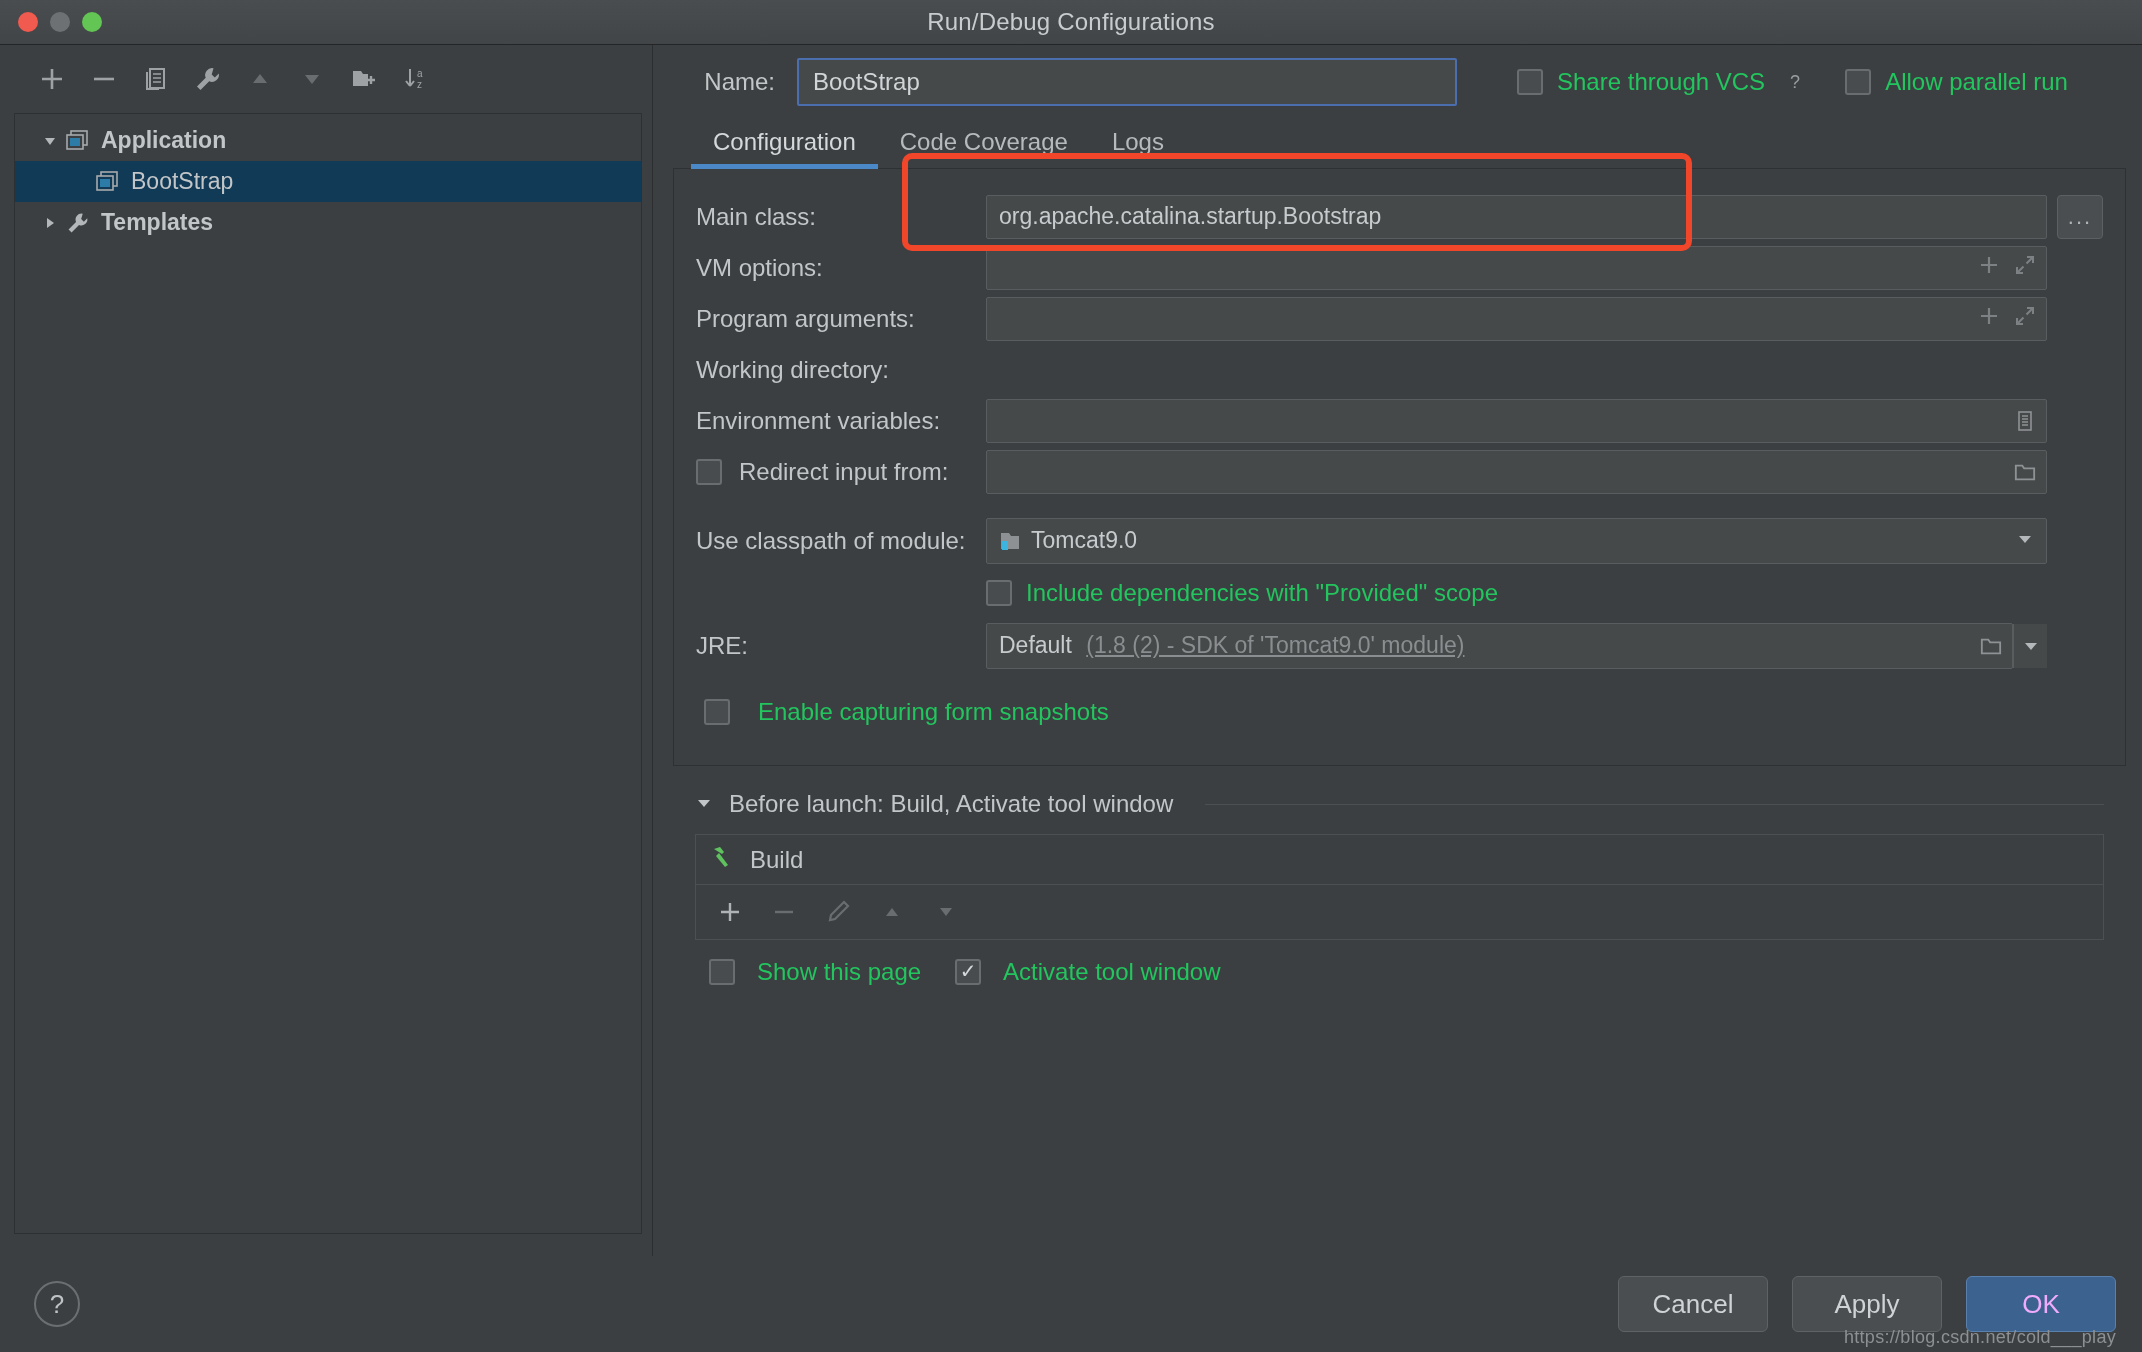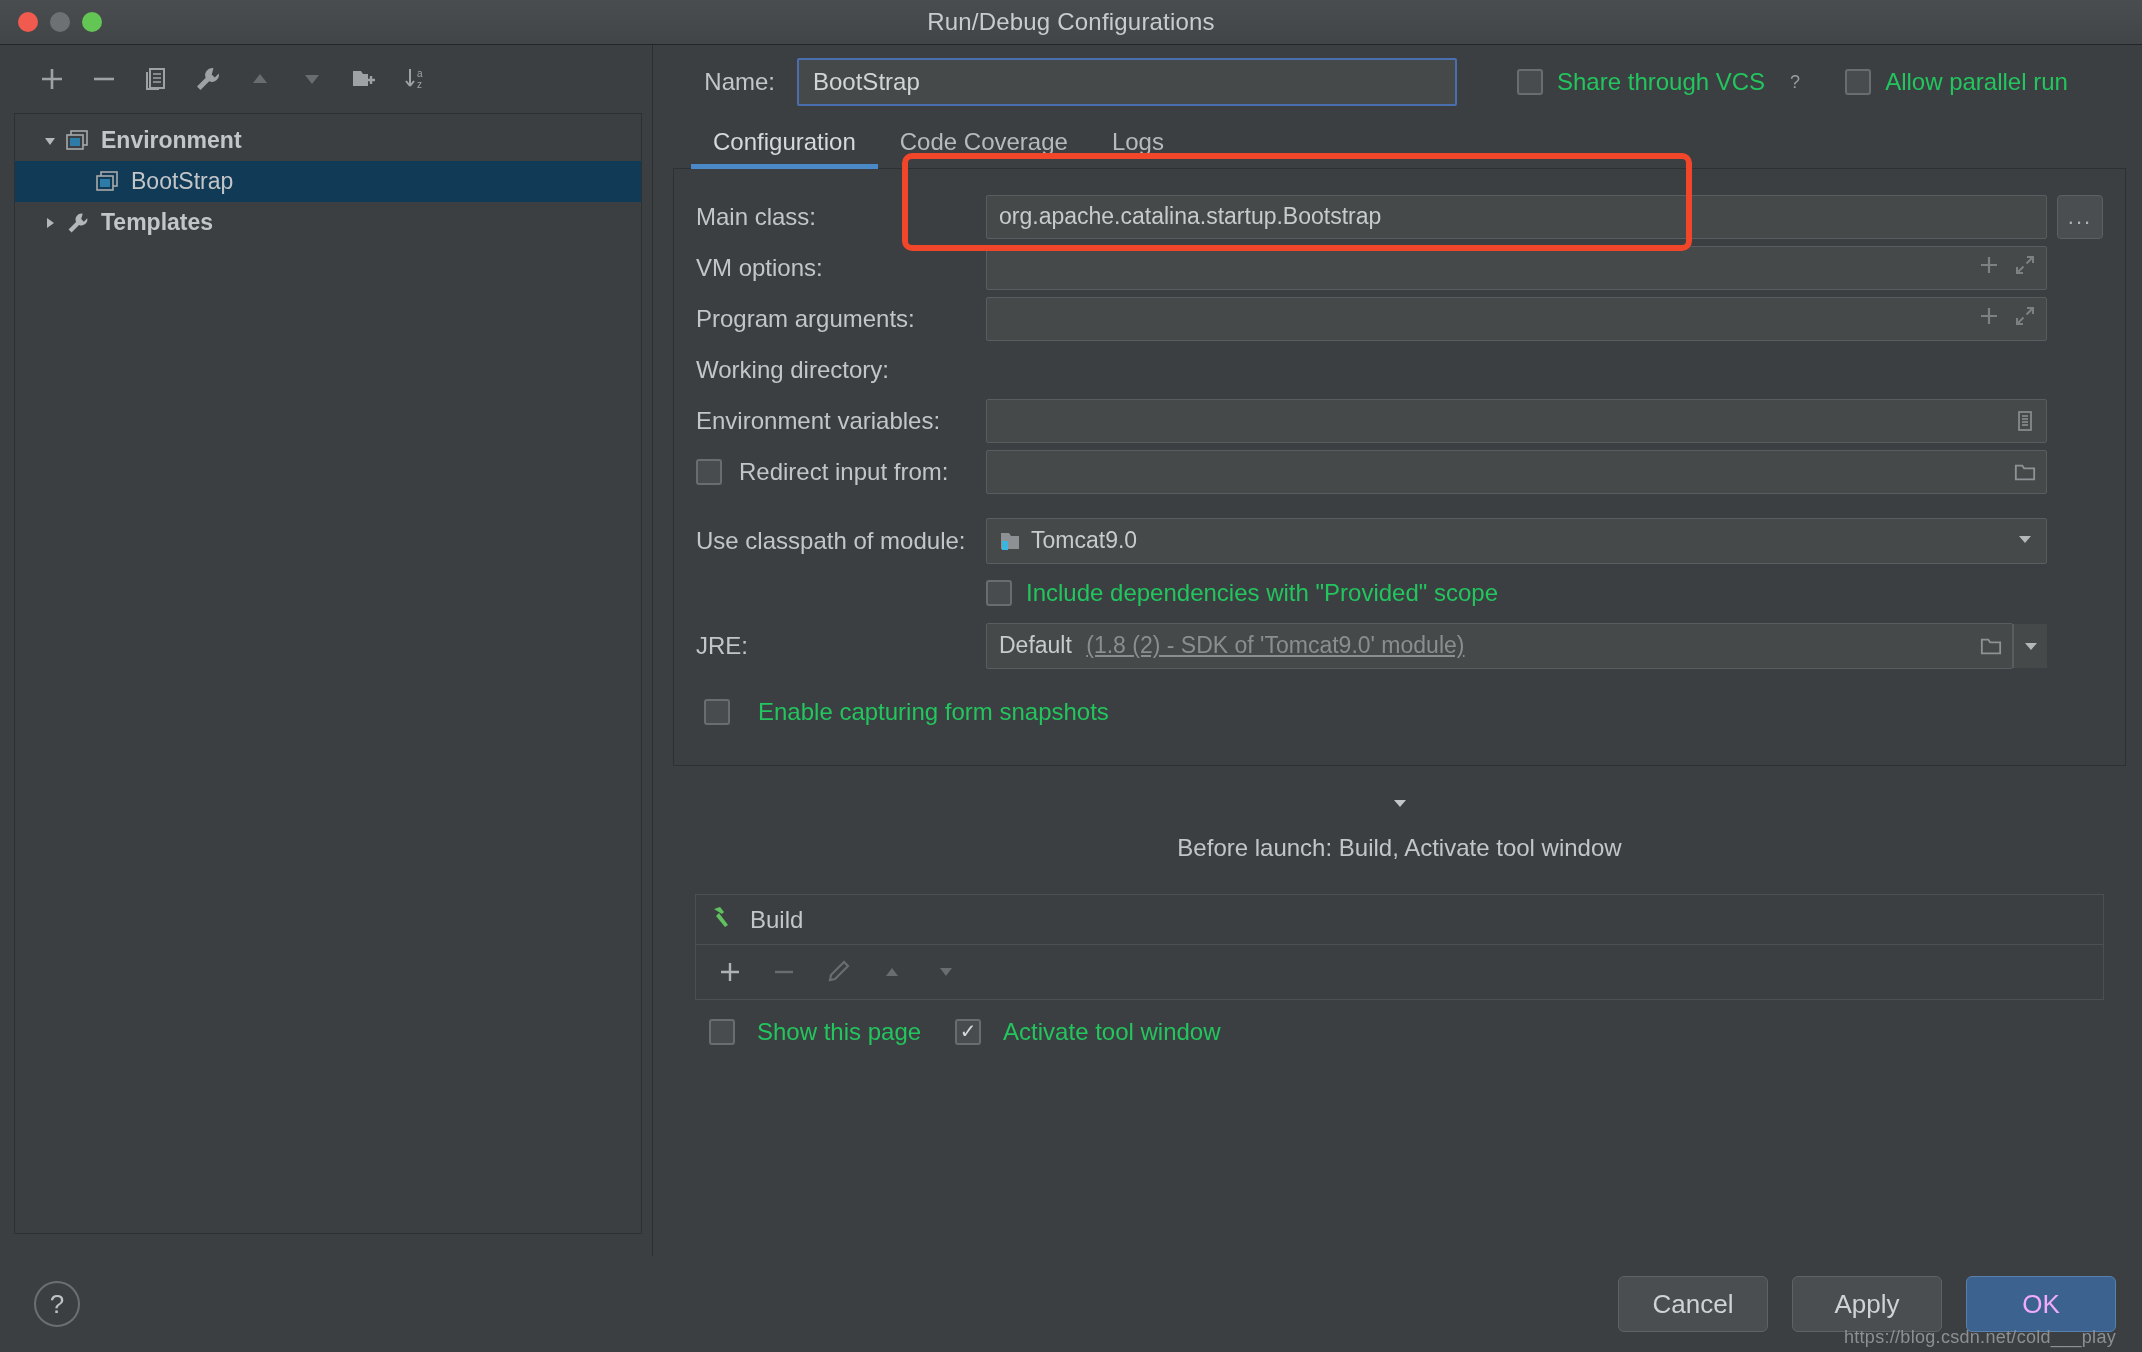--- a/index.html
+++ b/index.html
@@ -209,21 +209,21 @@
   
   .annot {
     position: absolute;
     border: 6px solid #f2462a;
     border-radius: 10px;
     pointer-events: none;
   }
 
   
   .beforelaunch { padding: 24px 22px 0 22px; }
-  .blheader { display: flex; align-items: center; gap: 16px; color: #c3c6c8; font-size: 24px; flex-direction: column; }
+  .blheader { display: flex; align-items: center; gap: 16px; color: #c3c6c8; font-size: 24px; }
   .blheader .rule { flex: 1; height: 1px; background: #4d5052; margin-left: 16px; }
   .bllist {
     margin-top: 16px; border: 1px solid #4d5052;
     background: #3c3f41;
   }
   .blitem {
     height: 50px; display: flex; align-items: center; gap: 14px;
     padding-left: 14px; color: #c3c6c8; font-size: 24px;
     border-bottom: 1px solid #4d5052;
   }
@@ -332,21 +332,21 @@
                   <path d="M3 5h10l-5 7z" fill="currentColor"></path>
                 </svg>
             </span>
             <span class="ticon">
               <svg width="26" height="24" viewBox="0 0 26 24">
                 <rect x="6" y="2" width="16" height="14" fill="none" stroke="#a7aaac" stroke-width="1.6"></rect>
                 <rect x="2" y="6" width="16" height="14" fill="#3c3f41" stroke="#a7aaac" stroke-width="1.6"></rect>
                 <rect x="5" y="9" width="10" height="8" fill="#2d7ca8"></rect>
               </svg>
             </span>
-            <span class="tlabel bold">Environment</span>
+            <span class="tlabel bold">Application</span>
           </div>
 
           <div class="trow sel">
             <span class="tindent"></span>
             <span class="tindent"></span>
             <span class="ticon">
               <svg width="26" height="24" viewBox="0 0 26 24">
                 <rect x="6" y="2" width="16" height="14" fill="none" stroke="#a7aaac" stroke-width="1.6"></rect>
                 <rect x="2" y="6" width="16" height="14" fill="#113a56" stroke="#a7aaac" stroke-width="1.6"></rect>
                 <rect x="5" y="9" width="10" height="8" fill="#2d7ca8"></rect>

